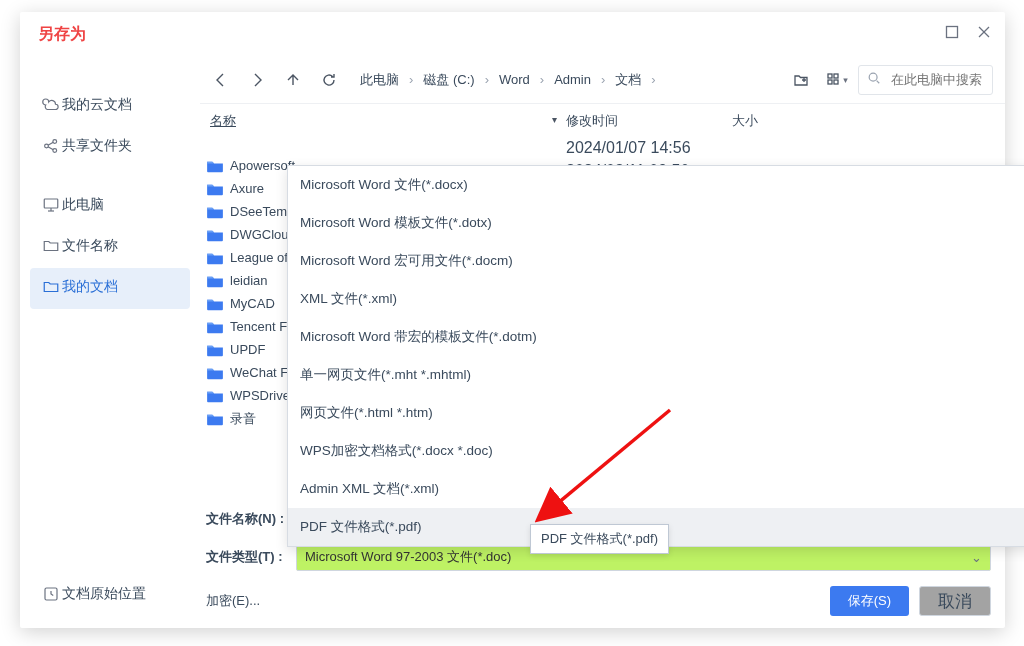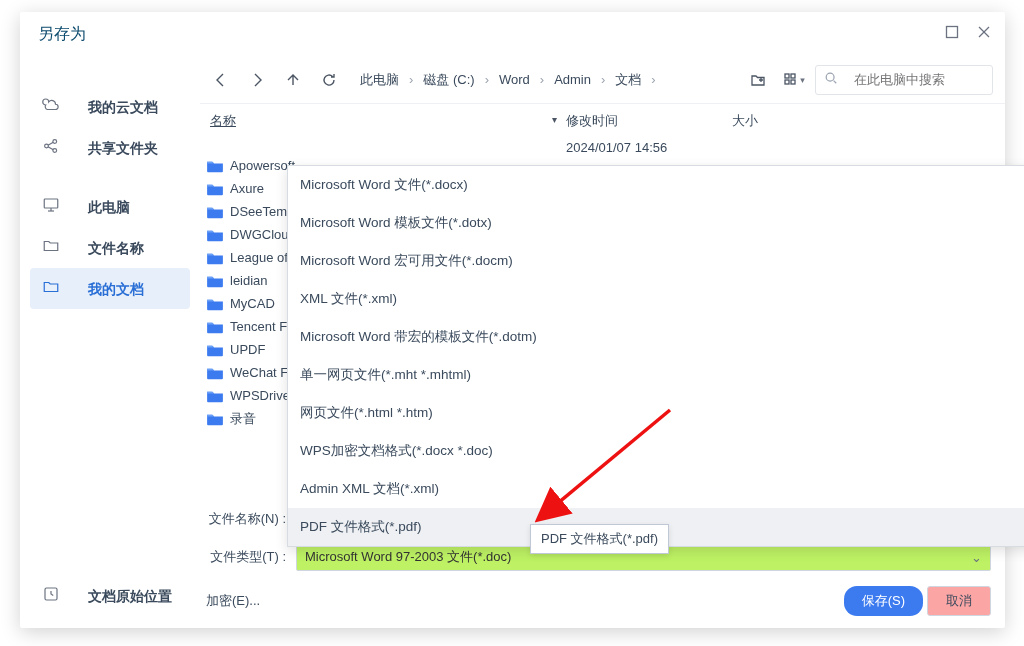--- a/index.html
+++ b/index.html
@@ -1,60 +1,60 @@
 <!DOCTYPE html>
 <html><head>
 <meta charset="utf-8">
 <style>
   * { box-sizing: border-box; margin: 0; padding: 0; font-family: "Microsoft YaHei", "Segoe UI", sans-serif; }
   body { background: #fff; width: 1024px; height: 646px; overflow: hidden; position: relative; }
   .dialog { position: absolute; left: 20px; top: 12px; width: 985px; height: 616px; background: #fff; box-shadow: 0 4px 20px rgba(0,0,0,.18); border-radius: 2px; display: flex; flex-direction: column; }
   .titlebar { height: 44px; display: flex; align-items: center; padding: 0 14px 0 18px; }
-  .titlebar .title { color: #0c4a6e; font-size: 16px; font-weight: 400; }
+  .titlebar .title { color: #ef4444; font-size: 16px; font-weight: 700; }
   .winbtns { margin-left: auto; display: flex; gap: 18px; color: #6b7280; }
   .winbtns svg { width: 14px; height: 14px; }
   .winbtns .btn { cursor: pointer; }
   .body { flex: 1; display: flex; min-height: 0; }
   .sidebar { width: 180px; padding: 30px 0 0 0; border-right: 0; }
-  .side-item { display: flex; align-items: flex-end; gap: 28px; padding: 10px 0 10px 22px; font-size: 14px; color: #3a4a5c; cursor: pointer; font-weight: bold; }
+  .side-item { display: flex; align-items: flex-start; gap: 2px; padding: 10px 0 10px 22px; font-size: 14px; color: #3a4a5c; cursor: pointer; }
   .side-item.active { background: #e7effa; color: #2a6fd6; border-radius: 4px; margin: 0 10px; padding-left: 12px; }
   .side-item svg { width: 18px; height: 18px; flex-shrink: 0; }
   .side-group-gap { height: 18px; }
   .side-bottom { position: absolute; left: 0; bottom: 12px; }
   .main { flex: 1; display: flex; flex-direction: column; min-width: 0; }
   .toolbar { display: flex; align-items: center; height: 48px; padding: 0 12px 0 6px; gap: 6px; border-bottom: 1px solid #eef0f3; }
   .icon-btn { width: 30px; height: 30px; display: flex; align-items: center; justify-content: center; color: #4b5563; cursor: pointer; }
   .icon-btn svg { width: 16px; height: 16px; }
   .breadcrumb { display: flex; align-items: center; gap: 2px; font-size: 13px; color: #3a4a5c; margin-left: 6px; }
   .breadcrumb .seg { padding: 2px 4px; cursor: pointer; }
   .breadcrumb .chev { color: #9aa3b0; margin: 0 4px; }
   .toolbar-spacer { flex: 1; }
-  .searchbox { display: flex; align-items: center; gap: 16px; border: 1px solid #e1e5ea; border-radius: 3px; height: 30px; padding: 0 8px; width: 178px; color: #9aa3b0; font-size: 13px; }
+  .searchbox { display: flex; align-items: center; gap: 10px; border: 1px solid #e1e5ea; border-radius: 3px; height: 30px; padding: 0 8px; width: 135px; color: #9aa3b0; font-size: 13px; }
   .searchbox svg { width: 14px; height: 14px; }
   .searchbox input { border: 0; outline: 0; flex: 1; font-size: 13px; color: #333; background: transparent; }
   .columns { display: flex; font-size: 13px; color: #3a4a5c; padding: 8px 12px 6px 6px; }
   .col-name { width: 360px; padding-left: 4px; text-decoration: underline; }
   .col-mod { width: 166px; position: relative; }
   .col-mod .sort { position: absolute; left: -14px; top: 2px; color: #4b5563; font-size: 10px; }
   .col-size { flex: 1; }
   .filelist { flex: 1; overflow: hidden; position: relative; }
   .row { display: flex; align-items: center; height: 23px; font-size: 13px; color: #3a4a5c; padding: 0 12px 0 6px; }
   .row .fname { width: 360px; display: flex; align-items: center; gap: 6px; margin-top: 36px; }
-  .row .fmod { width: 166px; font-size: 13px; }
+  .row .fmod { width: 166px; font-size: 16px; }
   .folder-ic { width: 18px; height: 14px; display: inline-block; }
   .folder-ic svg { width: 18px; height: 14px; }
   .bottom { padding: 6px 14px 12px 6px; }
   .formrow { display: flex; align-items: center; gap: 10px; height: 38px; font-size: 13px; color: #3a4a5c; }
-  .formrow .lbl { width: 80px; text-align: right; }
+  .formrow .lbl { width: 80px; text-align: left; font-weight: bold; }
   .formrow .field { flex: 1; height: 28px; border: 1px solid #cfd6df; border-radius: 2px; padding: 0 8px; font-size: 13px; color: #333; outline: 0; background: #fff; }
   .formrow .combobox { flex: 1; height: 28px; border: 1px solid #cfd6df; border-radius: 2px; padding: 0 8px; font-size: 13px; color: #333; display: flex; align-items: center; justify-content: space-between; background: #bef264; cursor: pointer; position: relative; }
   .combobox .caret { color: #6b7280; }
-  .actions { display: flex; justify-content: flex-end; gap: 4px; margin-top: 10px; align-items: center; }
-  .btn-primary { background: #3c7af0; color: #fff; border: 0; height: 30px; padding: 0 18px; font-size: 13px; border-radius: 13px; cursor: pointer; }
-  .btn-secondary { background: #fca5a5; color: #3a4a5c; border: 1px solid #cfd6df; height: 30px; padding: 0 18px; font-size: 13px; border-radius: 3px; cursor: pointer; }
+  .actions { display: flex; justify-content: flex-end; gap: 10px; margin-top: 10px; align-items: center; }
+  .btn-primary { background: #3c7af0; color: #fff; border: 0; height: 30px; padding: 0 18px; font-size: 13px; border-radius: 3px; cursor: pointer; }
+  .btn-secondary { background: #a3a3a3; color: #3a4a5c; border: 1px solid #cfd6df; height: 30px; padding: 0 18px; font-size: 17px; border-radius: 3px; cursor: pointer; }
   .encrypt { margin-right: auto; font-size: 13px; color: #3a4a5c; cursor: pointer; }
   .dropdown { position: absolute; left: 287px; top: 165px; width: 806px; background: #fff; border: 1px solid #d7dce3; box-shadow: 0 4px 12px rgba(0,0,0,.12); z-index: 20; }
   .dropdown .opt { padding: 10px 12px; font-size: 13.5px; color: #3a4a5c; cursor: pointer; }
   .dropdown .opt.hover { background: #eef0f3; }
   .tooltip { position: absolute; left: 530px; top: 524px; background: #fff; border: 1px solid #bfc8d4; padding: 5px 10px; font-size: 13px; color: #3a4a5c; z-index: 30; box-shadow: 0 2px 6px rgba(0,0,0,.1); }
   .arrow { position: absolute; z-index: 25; pointer-events: none; }
 </style>
 </head>
 <body>
 

